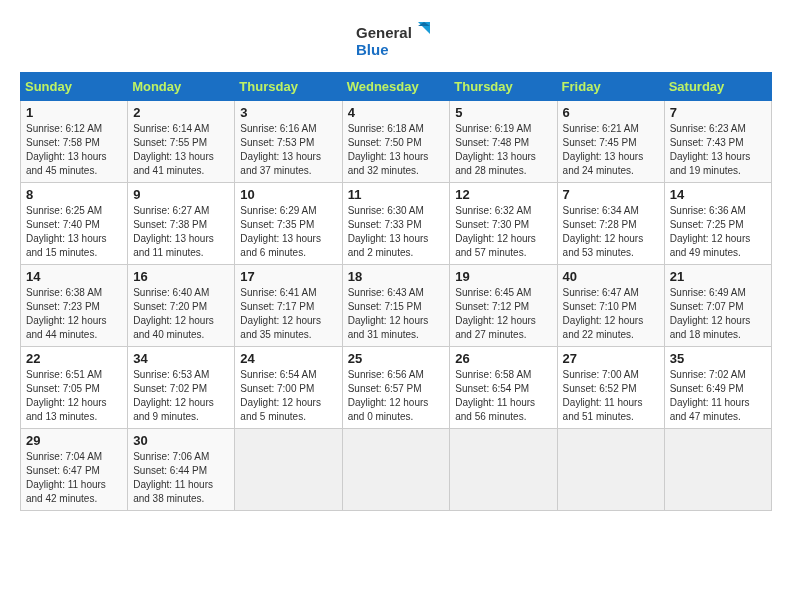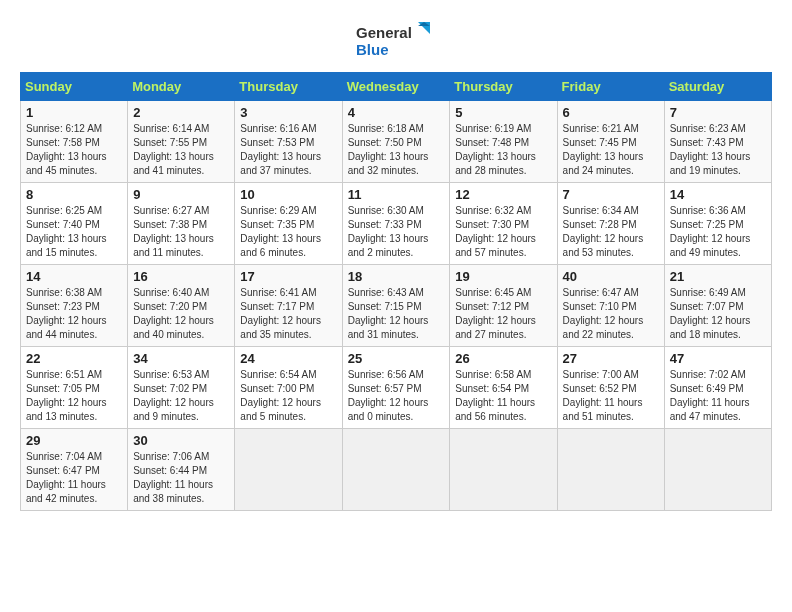--- a/index.html
+++ b/index.html
@@ -134,21 +134,21 @@
         <td><span class="day-num">40</span><span class="day-info">Sunrise: 6:47 AM<br>Sunset: 7:10 PM<br>Daylight: 12 hours and 22 minutes.</span></td>
         <td><span class="day-num">21</span><span class="day-info">Sunrise: 6:49 AM<br>Sunset: 7:07 PM<br>Daylight: 12 hours and 18 minutes.</span></td>
       </tr>
       <tr>
         <td><span class="day-num">22</span><span class="day-info">Sunrise: 6:51 AM<br>Sunset: 7:05 PM<br>Daylight: 12 hours and 13 minutes.</span></td>
         <td><span class="day-num">34</span><span class="day-info">Sunrise: 6:53 AM<br>Sunset: 7:02 PM<br>Daylight: 12 hours and 9 minutes.</span></td>
         <td><span class="day-num">24</span><span class="day-info">Sunrise: 6:54 AM<br>Sunset: 7:00 PM<br>Daylight: 12 hours and 5 minutes.</span></td>
         <td><span class="day-num">25</span><span class="day-info">Sunrise: 6:56 AM<br>Sunset: 6:57 PM<br>Daylight: 12 hours and 0 minutes.</span></td>
         <td><span class="day-num">26</span><span class="day-info">Sunrise: 6:58 AM<br>Sunset: 6:54 PM<br>Daylight: 11 hours and 56 minutes.</span></td>
         <td><span class="day-num">27</span><span class="day-info">Sunrise: 7:00 AM<br>Sunset: 6:52 PM<br>Daylight: 11 hours and 51 minutes.</span></td>
-        <td><span class="day-num">47</span><span class="day-info">Sunrise: 7:02 AM<br>Sunset: 6:49 PM<br>Daylight: 11 hours and 47 minutes.</span></td>
+        <td><span class="day-num">35</span><span class="day-info">Sunrise: 7:02 AM<br>Sunset: 6:49 PM<br>Daylight: 11 hours and 47 minutes.</span></td>
       </tr>
       <tr>
         <td><span class="day-num">29</span><span class="day-info">Sunrise: 7:04 AM<br>Sunset: 6:47 PM<br>Daylight: 11 hours and 42 minutes.</span></td>
         <td><span class="day-num">30</span><span class="day-info">Sunrise: 7:06 AM<br>Sunset: 6:44 PM<br>Daylight: 11 hours and 38 minutes.</span></td>
         <td class="empty-cell"></td>
         <td class="empty-cell"></td>
         <td class="empty-cell"></td>
         <td class="empty-cell"></td>
         <td class="empty-cell"></td>
       </tr>

